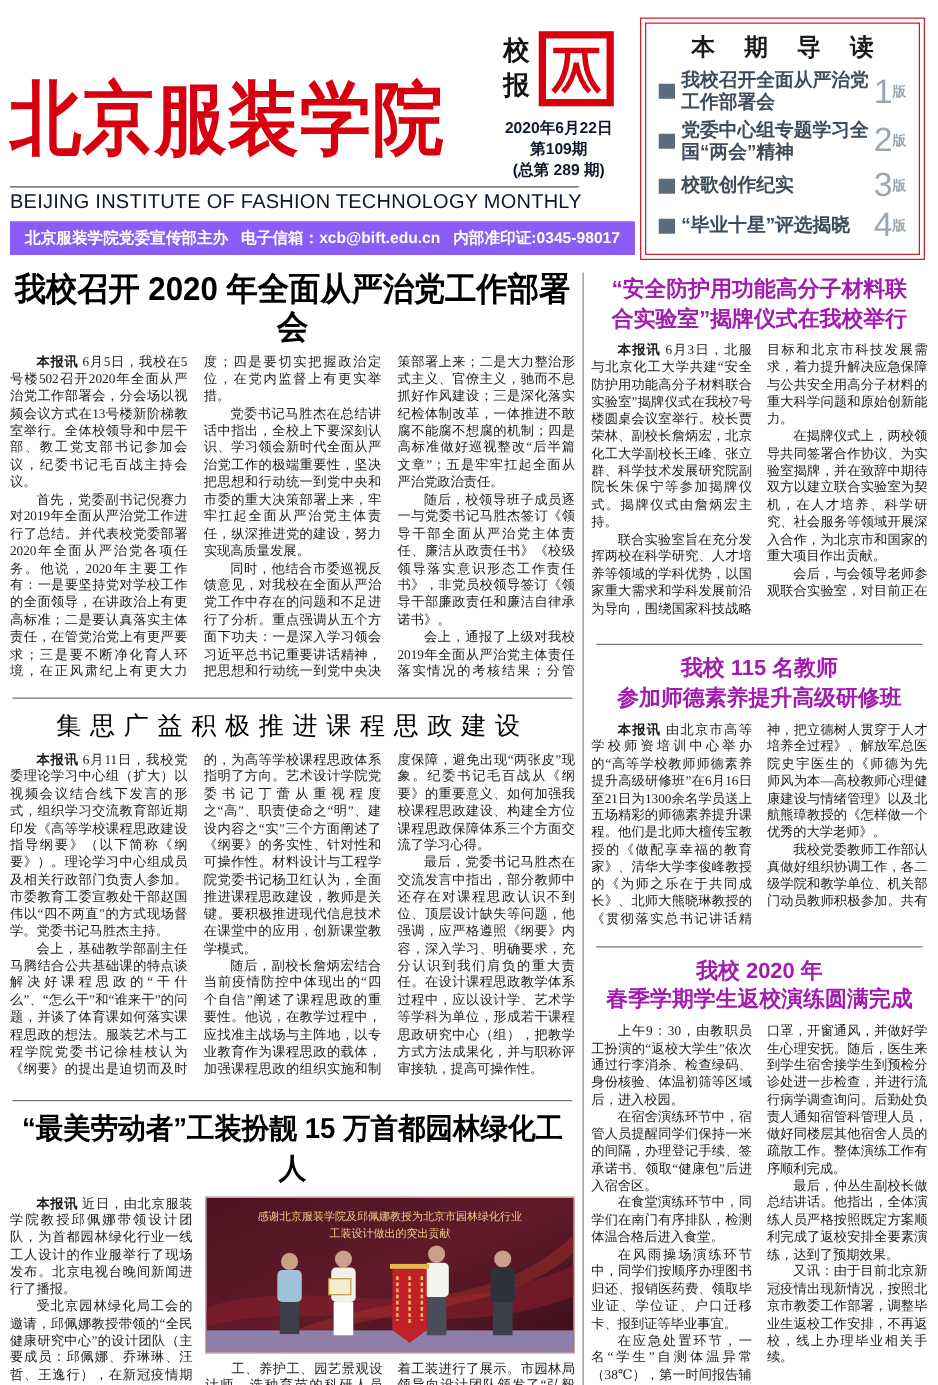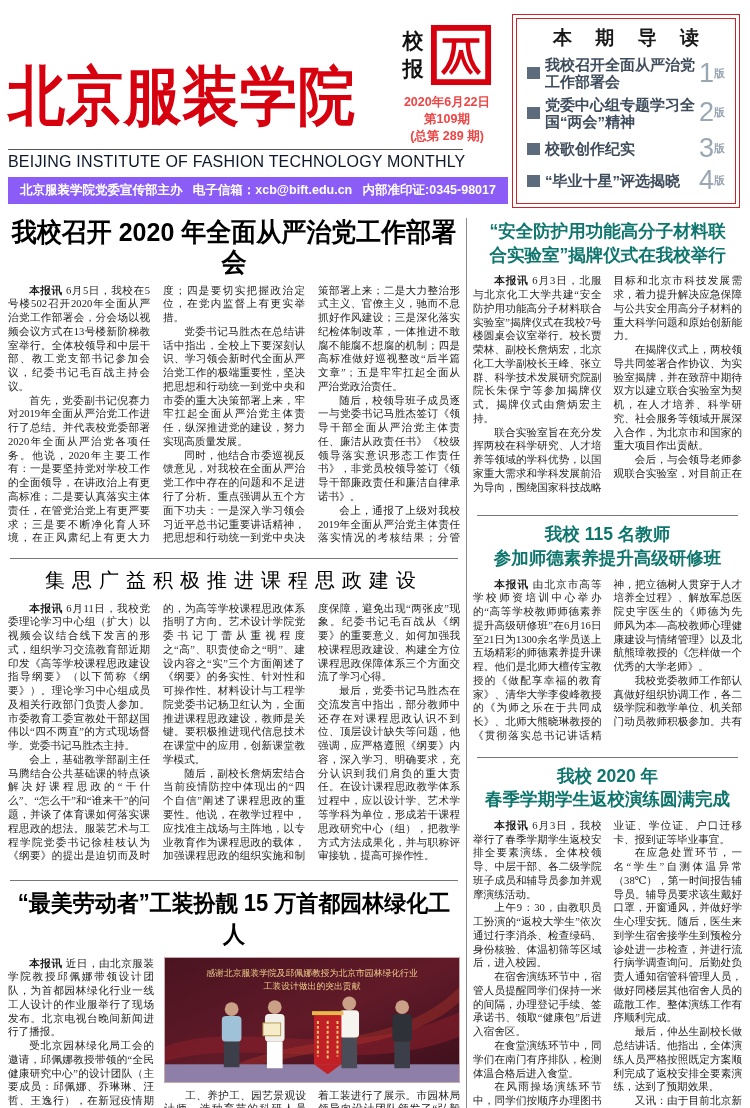--- a/index.html
+++ b/index.html
@@ -21,21 +21,21 @@
     letter-spacing:1px; padding-top:22px; transform:scaleY(1.12); transform-origin:top left;
     white-space:nowrap;
   }
   .seal-col { width:118px; text-align:center; padding-top:14px; }
   .seal-row { display:flex; justify-content:center; align-items:center; gap:6px; }
   .paper-label { font-weight:700; font-size:21px; line-height:1.35; color:#111;
     font-family:"Liberation Sans",sans-serif; }
   .paper-label div { display:block; }
   .seal-box { width:62px; height:62px; }
   .date-block { font-family:"Liberation Sans",sans-serif; font-weight:700;
-    font-size:12.5px; line-height:1.35; color:#ef4444; margin-top:8px; white-space:nowrap; }
+    font-size:12.5px; line-height:1.35; color:#0f172a; margin-top:8px; white-space:nowrap; }
   .mast-rule { border-top:1.5px solid #555; margin:4px 0 3px 0; width:455px; }
   .english-title { font-family:"Liberation Sans",sans-serif; font-weight:400;
     font-size:16px; letter-spacing:0.2px; color:#0f172a; white-space:nowrap; }
   .info-bar {
     margin-top:6px; background:#8b5cf6; color:#ffffff; height:27px; width:500px;
     display:flex; align-items:center; justify-content:space-between; padding:0 12px;
     font-family:"Liberation Sans",sans-serif; font-weight:700; font-size:12.5px;
     white-space:nowrap;
   }
 
@@ -59,21 +59,21 @@
   .col-right { flex:1; }
 
   .headline1 { font-family:"Liberation Sans","DejaVu Sans",sans-serif; font-weight:900;
     font-size:25px; text-align:center; color:#000; line-height:1.15; margin:2px 0 8px 0;
     transform:scaleY(1.05); }
   .headline2 { font-family:"Liberation Sans","DejaVu Sans",sans-serif; font-weight:400;
     font-size:20px; letter-spacing:7px; text-align:center; color:#000; margin:6px 0 8px 0; }
   .headline3 { font-family:"Liberation Sans","DejaVu Sans",sans-serif; font-weight:900;
     font-size:22px; text-align:center; color:#000; margin:4px 0 8px 0; transform:scaleY(1.05); }
   .headline-r { font-family:"Liberation Sans","DejaVu Sans",sans-serif; font-weight:700;
-    font-size:17.5px; text-align:center; color:#0f766e; line-height:1.35; margin:4px 8px 7px 8px; }
+    font-size:17.5px; text-align:center; color:#a21caf; line-height:1.35; margin:4px 8px 7px 8px; }
 
   .body-cols p { text-align:justify; text-indent:2em; font-size:10.6px; line-height:1.3;
     color:#1c1c1c; }
   .lead { font-weight:700; font-family:"Liberation Sans",sans-serif; }
   .threecol { column-count:3; column-gap:13px; column-fill:auto; height:266px; overflow:hidden; }
   .threecol5 { column-count:3; column-gap:13px; column-fill:auto; height:270px; overflow:hidden; }
   .twocol { column-count:2; column-gap:12px; column-fill:auto; overflow:hidden; }
   .a2body { height:234px; } .a3body { height:172px; } .a4body { height:306px; }
 
   .hrule { border-top:1px solid #777; margin:8px 2px; }
@@ -280,21 +280,20 @@
       </div>
 
       <div class="hrule-r"></div>
 
       <div>
         <div class="headline-r">
           <div>我校 2020 年</div>
           <div>春季学期学生返校演练圆满完成</div>
         </div>
         <div class="body-cols twocol a4body">
-          <p><span class="lead">本报讯</span><span> 6月3日，我校举行了春季学期学生返校安排全要素演练。全体校领导、中层干部、各二级学院班子成员和辅导员参加并观摩演练活动。</span></p>
           <p>上午9：30，由教职员工扮演的“返校大学生”依次通过行李消杀、检查绿码、身份核验、体温初筛等区域后，进入校园。</p>
           <p>在宿舍演练环节中，宿管人员提醒同学们保持一米的间隔，办理登记手续、签承诺书、领取“健康包”后进入宿舍区。</p>
           <p>在食堂演练环节中，同学们在南门有序排队，检测体温合格后进入食堂。</p>
           <p>在风雨操场演练环节中，同学们按顺序办理图书归还、报销医药费、领取毕业证、学位证、户口迁移卡、报到证等毕业事宜。</p>
           <p>在应急处置环节，一名“学生”自测体温异常（38℃），第一时间报告辅导员。辅导员要求该生戴好口罩，开窗通风，并做好学生心理安抚。随后，医生来到学生宿舍接学生到预检分诊处进一步检查，并进行流行病学调查询问。后勤处负责人通知宿管科管理人员，做好同楼层其他宿舍人员的疏散工作。整体演练工作有序顺利完成。</p>
           <p>最后，仲丛生副校长做总结讲话。他指出，全体演练人员严格按照既定方案顺利完成了返校安排全要素演练，达到了预期效果。</p>
           <p><span>又讯：由于目前北京新冠疫情出现新情况，按照北京市教委工作部署，调整毕业生返校工作安排，不再返校，线上办理毕业相关手续。</span></p>
         </div>
       </div>
 

